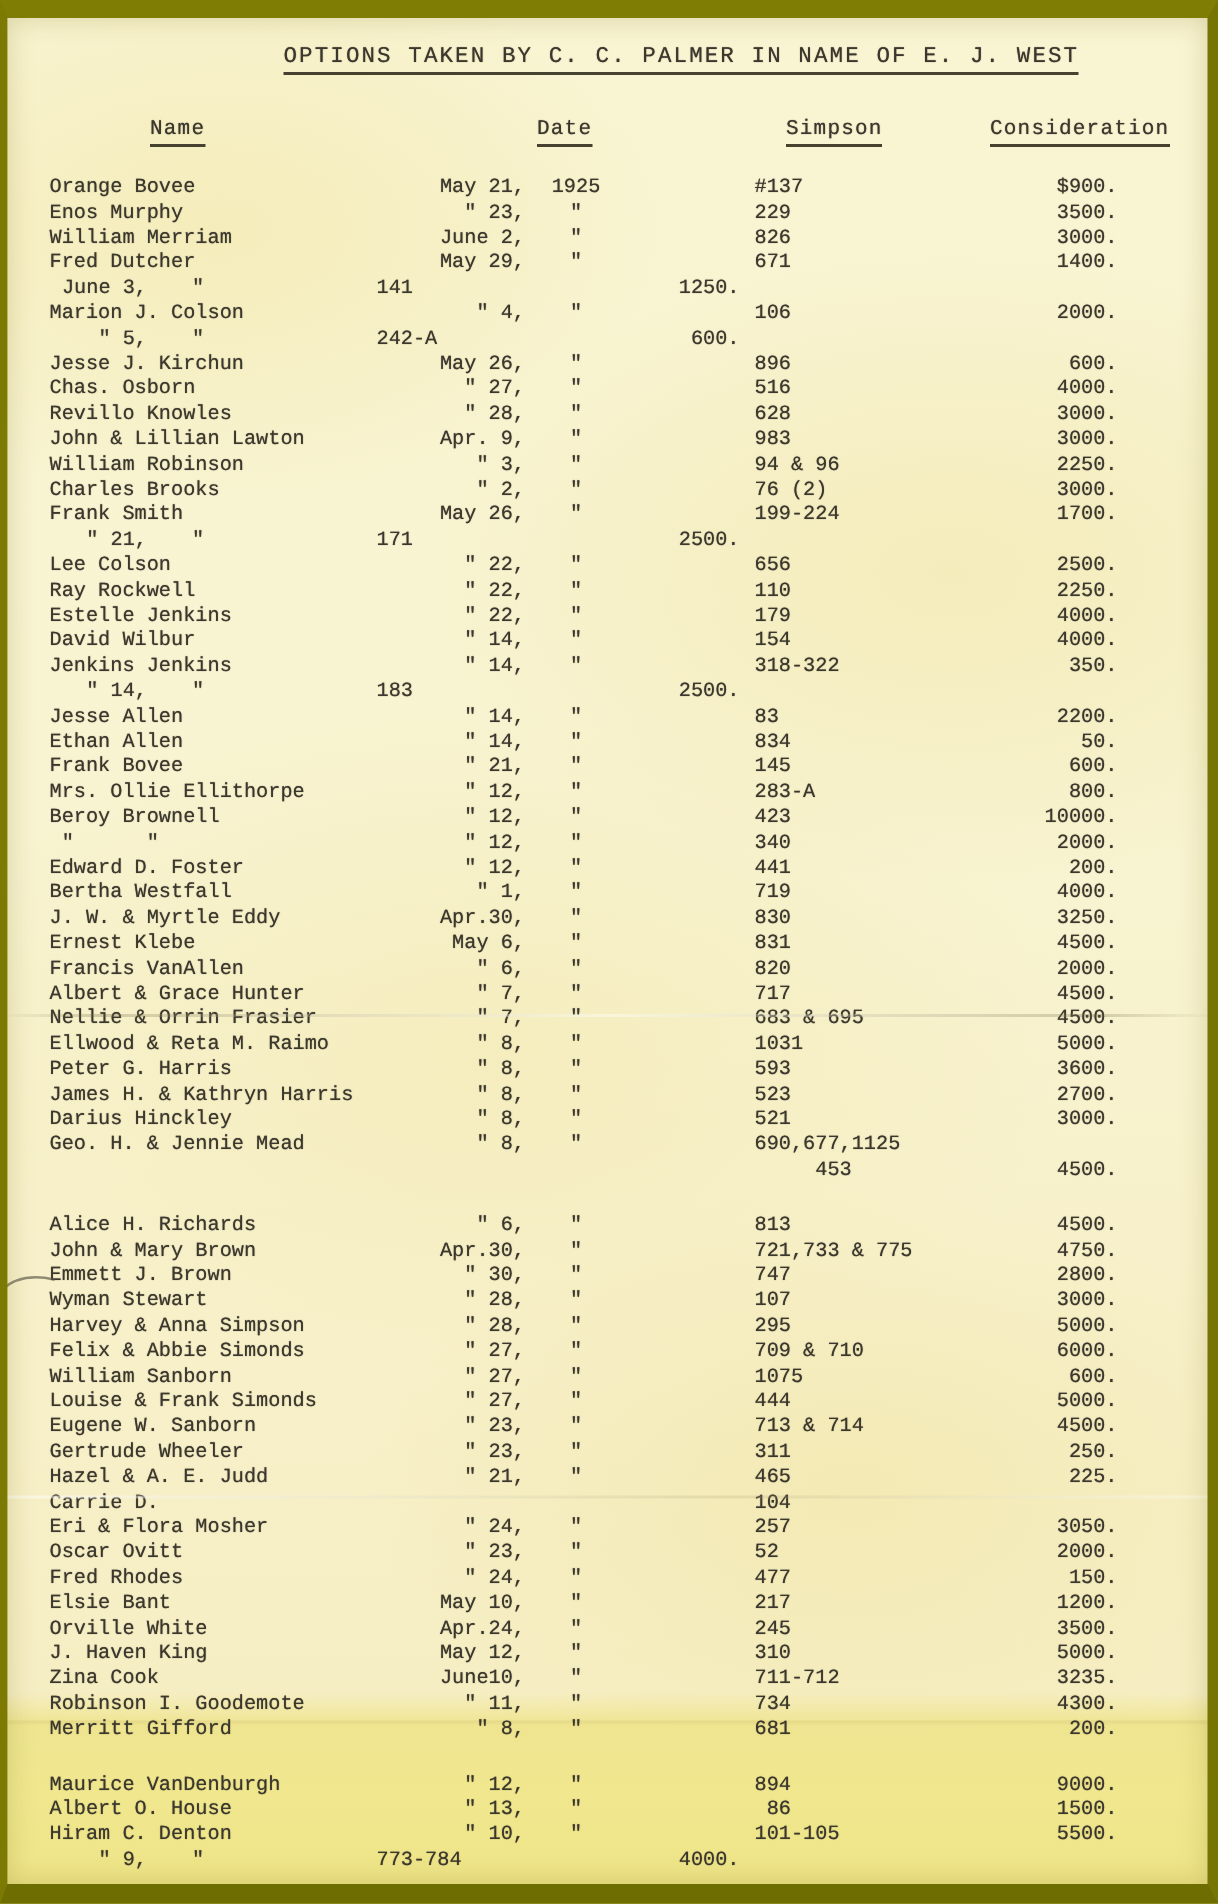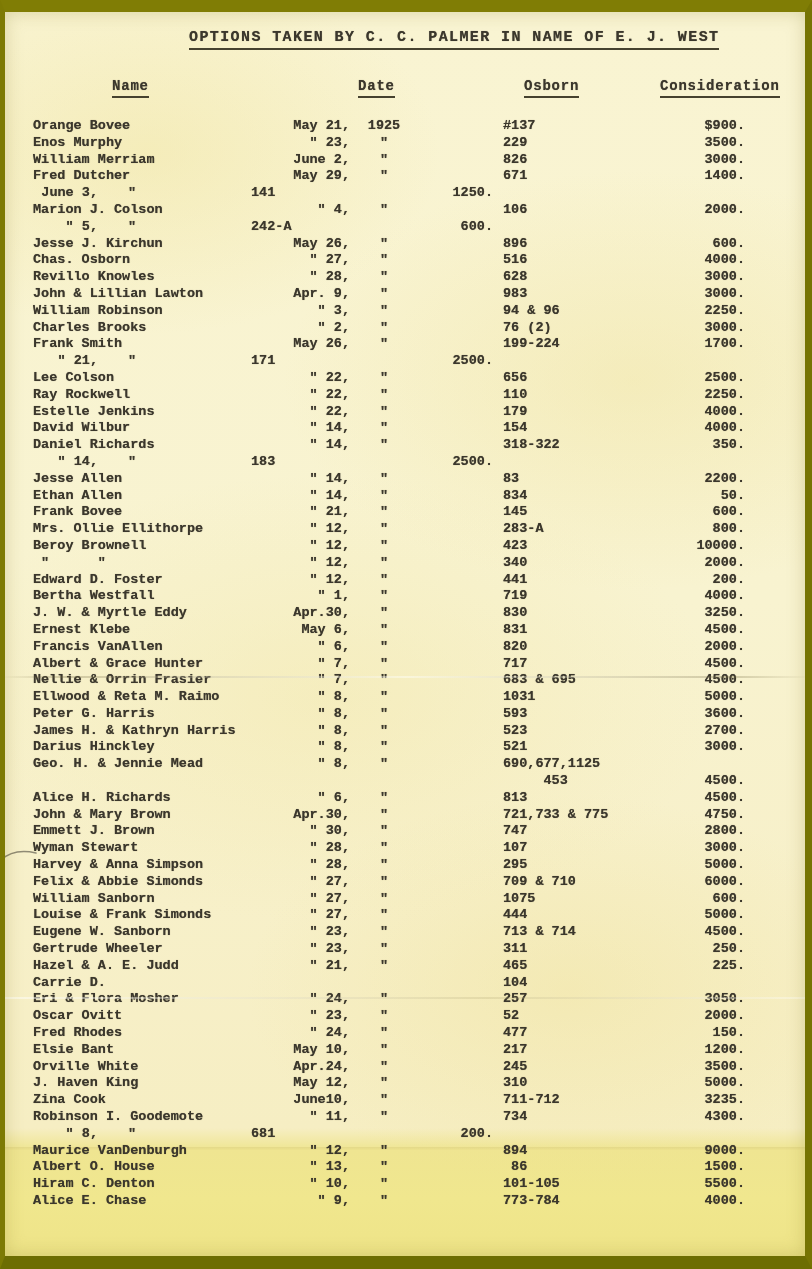--- a/index.html
+++ b/index.html
@@ -1,21 +1,21 @@
 <!DOCTYPE html>
 <html><head>
 <meta charset="utf-8">
 <style>
   html,body{margin:0;padding:0;background:#6f6f03;}
   .page{
     position:relative;
     width:812px;height:1269px;
     overflow:hidden;
     font-family:"Liberation Mono","DejaVu Sans Mono",monospace;
-    font-weight:700;
+    font-weight:400;
     color:#3b372c;
     background:
       radial-gradient(ellipse 420px 260px at 18% 12%, rgba(238,225,150,.40), rgba(238,225,150,0) 70%),
       radial-gradient(ellipse 500px 300px at 78% 30%, rgba(236,222,146,.35), rgba(236,222,146,0) 70%),
       radial-gradient(ellipse 560px 320px at 40% 55%, rgba(240,228,160,.35), rgba(240,228,160,0) 70%),
       radial-gradient(ellipse 460px 280px at 70% 78%, rgba(238,224,150,.38), rgba(238,224,150,0) 70%),
       linear-gradient(to bottom,
         #f9f4d2 0px,#f8f3d0 600px,#f7f0c9 900px,#f6eec3 1128px,
         #efe591 1150px,#f0e78e 1200px,#eee386 1269px);
   }
@@ -38,34 +38,34 @@
     padding-bottom:2px;white-space:pre;
     text-shadow:0 0 .7px rgba(59,55,44,.8);
   }
   .col-head{
     position:absolute;top:78px;z-index:2;
     font-size:14px;letter-spacing:.8px;
     border-bottom:2px solid #46422f;
     padding-bottom:2px;white-space:pre;
     text-shadow:0 0 .7px rgba(59,55,44,.8);
   }
-  #h-name{left:112px;}
+  #h-name{left:100px;}
   #h-date{left:358px;}
   #h-parcel{left:524px;}
   #h-consid{left:660px;}
   .rows{
     position:absolute;top:118px;left:33px;right:34px;z-index:2;
   }
   .row{
     display:flex;align-items:baseline;
     height:16.8px;line-height:16.8px;
     font-size:13.5px;
     text-shadow:0 0 .7px rgba(59,55,44,.75);
   }
-  .row.gap{margin-top:0;}
+  .row.gap{margin-top:20px;}
   .c-name {width:252px;white-space:pre;overflow:visible;}
   .c-date {width:65px;white-space:pre;text-align:right;}
   .c-year {width:68px;white-space:pre;text-align:center;}
   .c-sp   {width:85px;}
   .c-parcel{width:142px;white-space:pre;}
   .c-consid{width:100px;white-space:pre;text-align:right;}
   .crease{position:absolute;left:0;right:0;height:2px;z-index:3;pointer-events:none;}
   #crease-1{top:676px;background:linear-gradient(to right,rgba(110,100,60,0) 0,rgba(110,100,60,.28) 8%,rgba(255,255,250,.45) 50%,rgba(110,100,60,.28) 90%,rgba(110,100,60,0) 100%);}
   #crease-2{top:997px;background:linear-gradient(to right,rgba(255,255,250,.55),rgba(160,150,100,.20) 60%,rgba(255,255,250,.4));}
   #tone-edge{position:absolute;left:0;right:0;top:1147px;height:3px;z-index:1;background:linear-gradient(to bottom,rgba(190,175,90,.25),rgba(230,215,120,.15));}
@@ -74,21 +74,21 @@
 </head>
 <body>
 
 <div class="page">
   <div class="frame"></div>
 
   <div class="title">OPTIONS TAKEN BY C. C. PALMER IN NAME OF E. J. WEST</div>
 
   <div class="col-head" id="h-name">Name</div>
   <div class="col-head" id="h-date">Date</div>
-  <div class="col-head" id="h-parcel">Osborn</div>
+  <div class="col-head" id="h-parcel">Simpson</div>
   <div class="col-head" id="h-consid">Consideration</div>
 
   <div class="rows">
       <div class="row">
     <span class="c-name">Orange Bovee</span>
     <span class="c-date">May 21,</span>
     <span class="c-year">1925</span>
     <span class="c-sp"></span>
     <span class="c-parcel">#137</span>
     <span class="c-consid">$900.</span>
@@ -228,21 +228,21 @@
   </div>
       <div class="row">
     <span class="c-name">David Wilbur</span>
     <span class="c-date">" 14,</span>
     <span class="c-year">"</span>
     <span class="c-sp"></span>
     <span class="c-parcel">154</span>
     <span class="c-consid">4000.</span>
   </div>
       <div class="row">
-    <span class="c-name">Daniel Richards</span>
+    <span class="c-name">Jenkins Jenkins</span>
     <span class="c-date">" 14,</span>
     <span class="c-year">"</span>
     <span class="c-sp"></span>
     <span class="c-parcel">318-322</span>
     <span class="c-consid">350.</span>
   </div>
       <div class="row">
     <span class="c-date">" 14,</span>
     <span class="c-year">"</span>
     <span class="c-sp"></span>
@@ -555,20 +555,21 @@
   </div>
       <div class="row">
     <span class="c-name">Robinson I. Goodemote</span>
     <span class="c-date">" 11,</span>
     <span class="c-year">"</span>
     <span class="c-sp"></span>
     <span class="c-parcel">734</span>
     <span class="c-consid">4300.</span>
   </div>
       <div class="row">
+    <span class="c-name">Merritt Gifford</span>
     <span class="c-date">" 8,</span>
     <span class="c-year">"</span>
     <span class="c-sp"></span>
     <span class="c-parcel">681</span>
     <span class="c-consid">200.</span>
   </div>
       <div class="row gap">
     <span class="c-name">Maurice VanDenburgh</span>
     <span class="c-date">" 12,</span>
     <span class="c-year">"</span>
@@ -586,21 +587,20 @@
   </div>
       <div class="row">
     <span class="c-name">Hiram C. Denton</span>
     <span class="c-date">" 10,</span>
     <span class="c-year">"</span>
     <span class="c-sp"></span>
     <span class="c-parcel">101-105</span>
     <span class="c-consid">5500.</span>
   </div>
       <div class="row">
-    <span class="c-name">Alice E. Chase</span>
     <span class="c-date">" 9,</span>
     <span class="c-year">"</span>
     <span class="c-sp"></span>
     <span class="c-parcel">773-784</span>
     <span class="c-consid">4000.</span>
   </div>
     </div>
 
   <div class="crease" id="crease-1"></div>
   <div class="crease" id="crease-2"></div>

